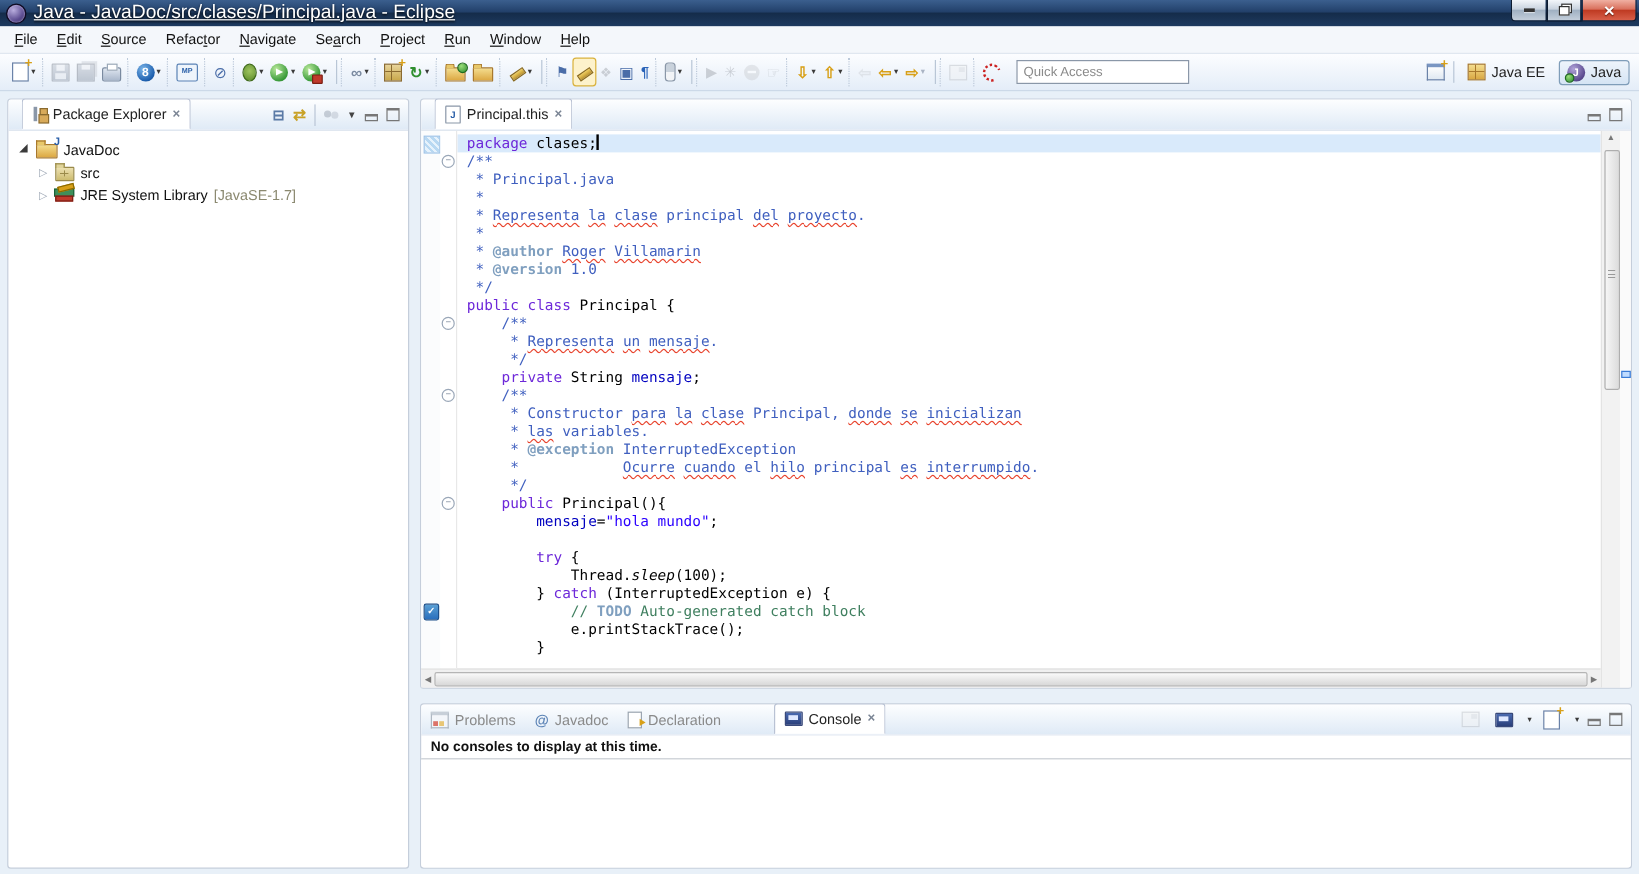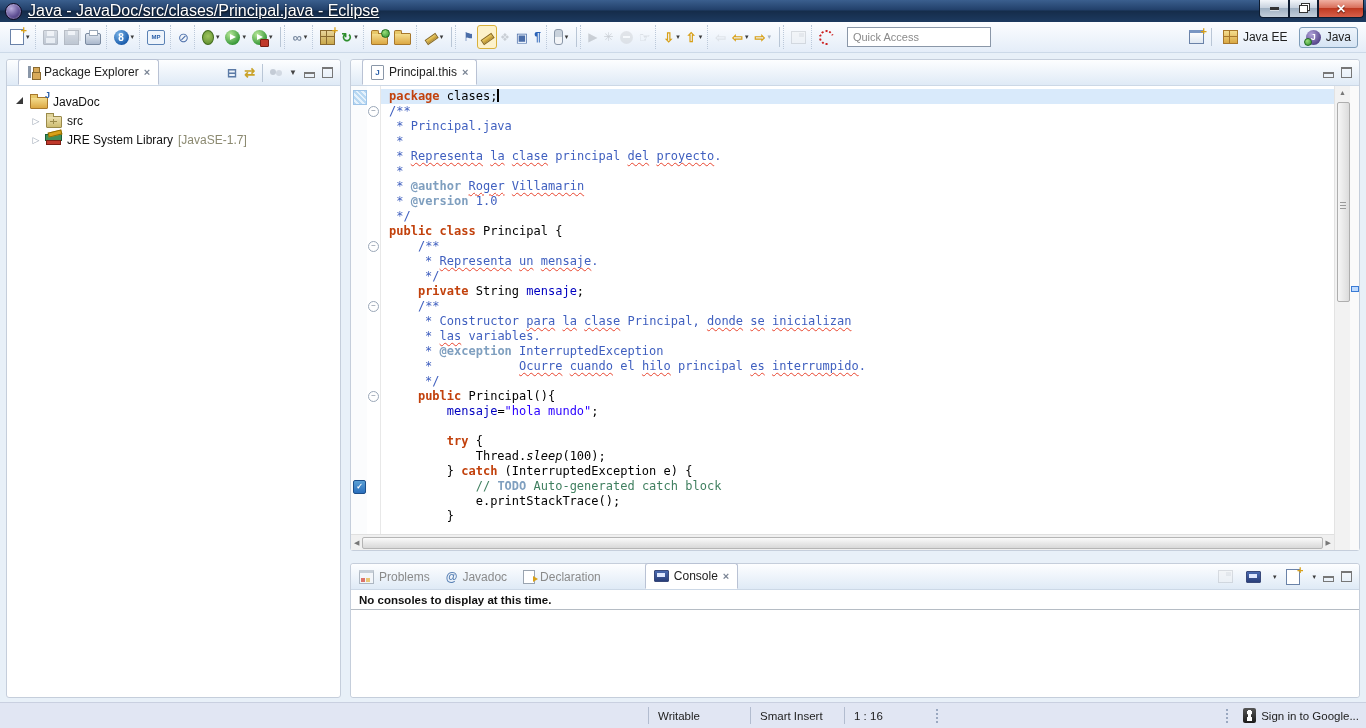--- a/index.html
+++ b/index.html
@@ -164,21 +164,21 @@
   .range-box{position:absolute;left:2px;width:12px;height:13px;border:1px solid #9ec4e8;
     background:repeating-linear-gradient(45deg,#b8d8f2 0 2px,#e6f2fc 2px 4px);}
   .task{position:absolute;left:2px;width:11px;height:12px;border-radius:2px;background:linear-gradient(#5a9fd4,#2a6fbd);
     border:1px solid #1d4f8a;color:#fff;font-size:8px;line-height:12px;text-align:center;font-weight:bold;}
   .fold{position:absolute;left:1px;width:9px;height:9px;border:1px solid #9aa7b8;border-radius:50%;color:#7a8798;
     font-size:8px;line-height:8px;text-align:center;background:#fff;}
   .code{flex:1;font-family:"DejaVu Sans Mono","Liberation Mono",monospace;font-size:12px;line-height:15px;
     padding-top:3px;white-space:pre;overflow:hidden;color:#000;}
   .cl{height:15px;padding-left:8px;}
   .cl.hl{background:#d9eafb;}
-  .k{color:#c2410c;font-weight:bold;}
+  .k{color:#6d28d9;font-weight:normal;}
   .d{color:#000;}
   .j{color:#3f5fbf;}
   .g{color:#7f9fbf;font-weight:bold;}
   .s{color:#2a00ff;}
   .f{color:#0000c0;}
   .c{color:#3f7f5f;}
   .t{color:#7f9fbf;font-weight:bold;}
   .i{color:#000;font-style:italic;}
   .u{text-decoration-line:underline;text-decoration-style:wavy;text-decoration-color:#e8442e;text-decoration-thickness:1px;text-underline-offset:2px;}
   .caret{display:inline-block;width:2px;height:13px;background:#000;vertical-align:-2px;}
@@ -235,20 +235,32 @@
         </span>
       <span class="wbtn res">
           <span class="glyph-res"></span>
         </span>
       <span class="wbtn cls">
           <span class="glyph-cls">✕</span>
         </span>
     </span>
   </div>
 
+  <div class="menubar" id="menubar">
+      <div class="menu-item"><u>F</u>ile</div>
+      <div class="menu-item"><u>E</u>dit</div>
+      <div class="menu-item"><u>S</u>ource</div>
+      <div class="menu-item">Refac<u>t</u>or</div>
+      <div class="menu-item"><u>N</u>avigate</div>
+      <div class="menu-item">Se<u>a</u>rch</div>
+      <div class="menu-item"><u>P</u>roject</div>
+      <div class="menu-item"><u>R</u>un</div>
+      <div class="menu-item"><u>W</u>indow</div>
+      <div class="menu-item"><u>H</u>elp</div>
+    </div>
 
   <div class="toolbar" id="toolbar">
       <div class="tb-group">
         <span class="tb-btn">
           <span class="icon ic-new"></span>
           <span class="dd">▾</span>
         </span>
       </div>
       <div class="tb-group">
         <span class="tb-btn">
@@ -532,29 +544,14 @@
               <span class="icn-max"></span>
             </span>
           </div>
         <div class="console-msg">No consoles to display at this time.</div>
         <div class="console-rest"></div>
       </div>
 
     </div>
   </div>
 
-  <div class="statusbar">
-    <span class="st-spacer"></span>
-    <span class="st-sep"></span>
-    <span class="st-cell" style="width:92px">Writable</span>
-    <span class="st-sep"></span>
-    <span class="st-cell" style="width:84px">Smart Insert</span>
-    <span class="st-sep"></span>
-    <span class="st-cell" style="width:76px">1 : 16</span>
-    <span class="grip"></span>
-    <span class="st-right">
-      <span class="grip"></span>
-      <span class="ic-google"></span>
-      <span>Sign in to Google...</span>
-    </span>
-  </div>
 
 </div>
 
 </body></html>

